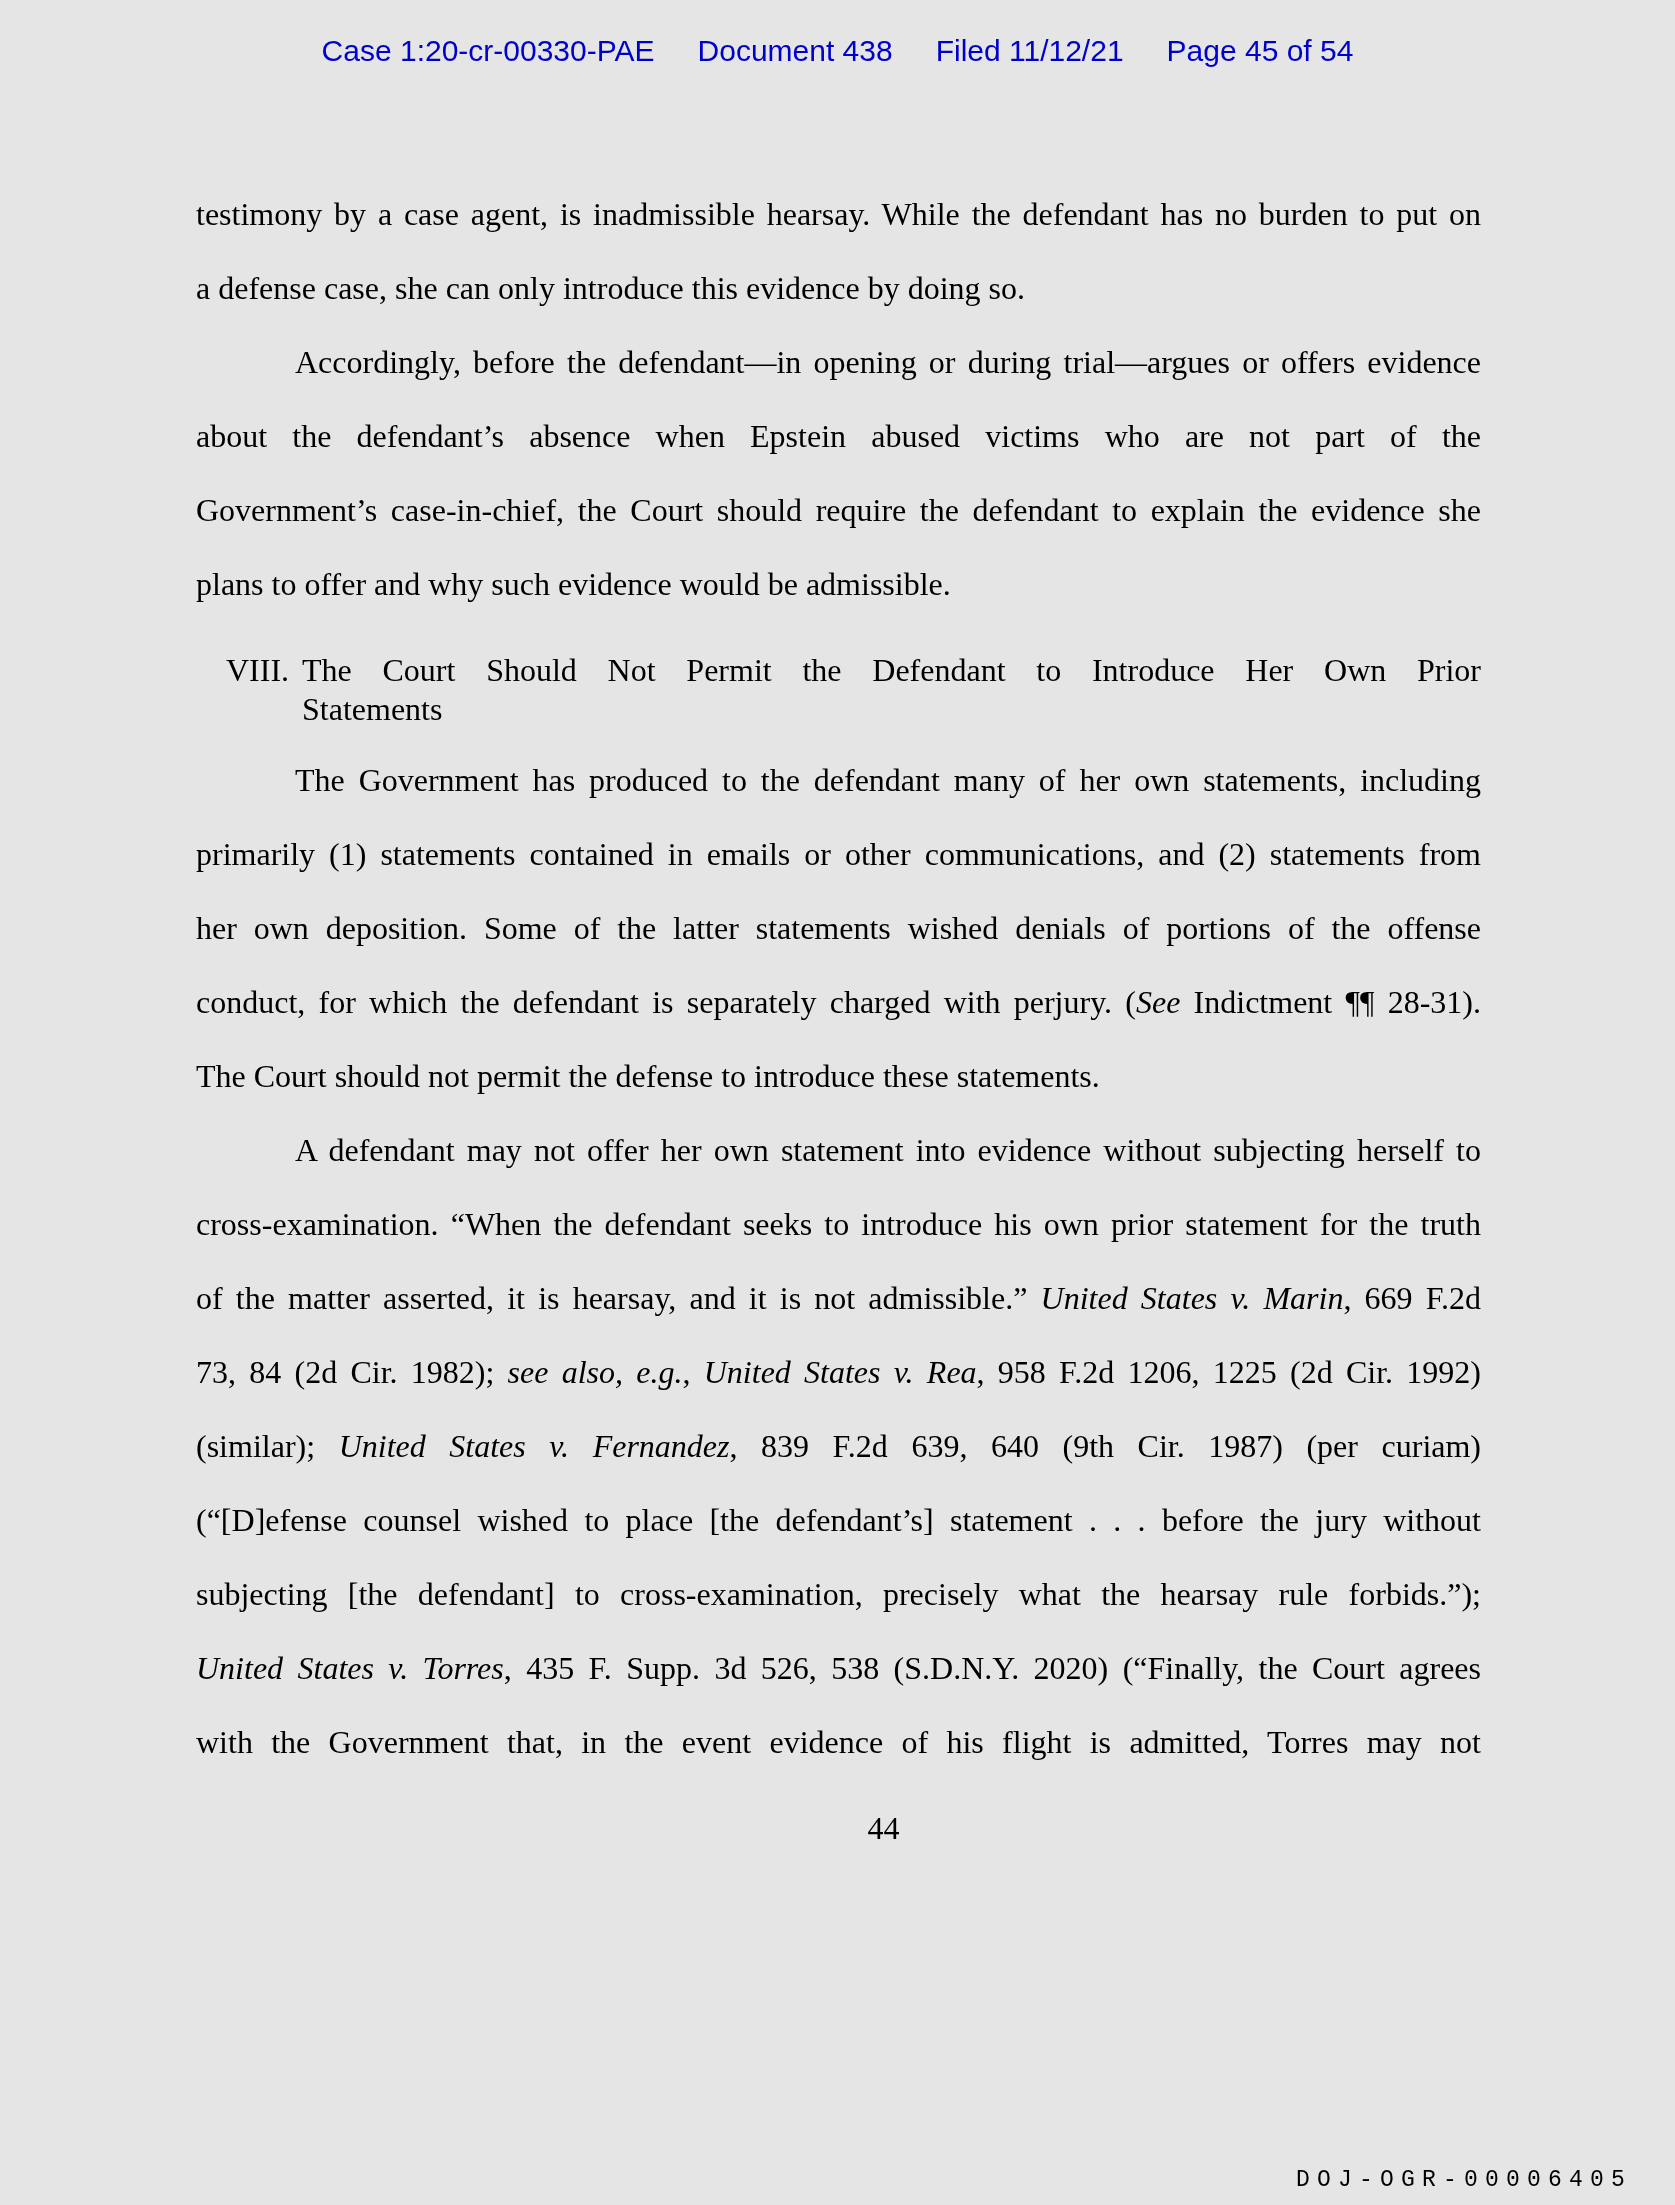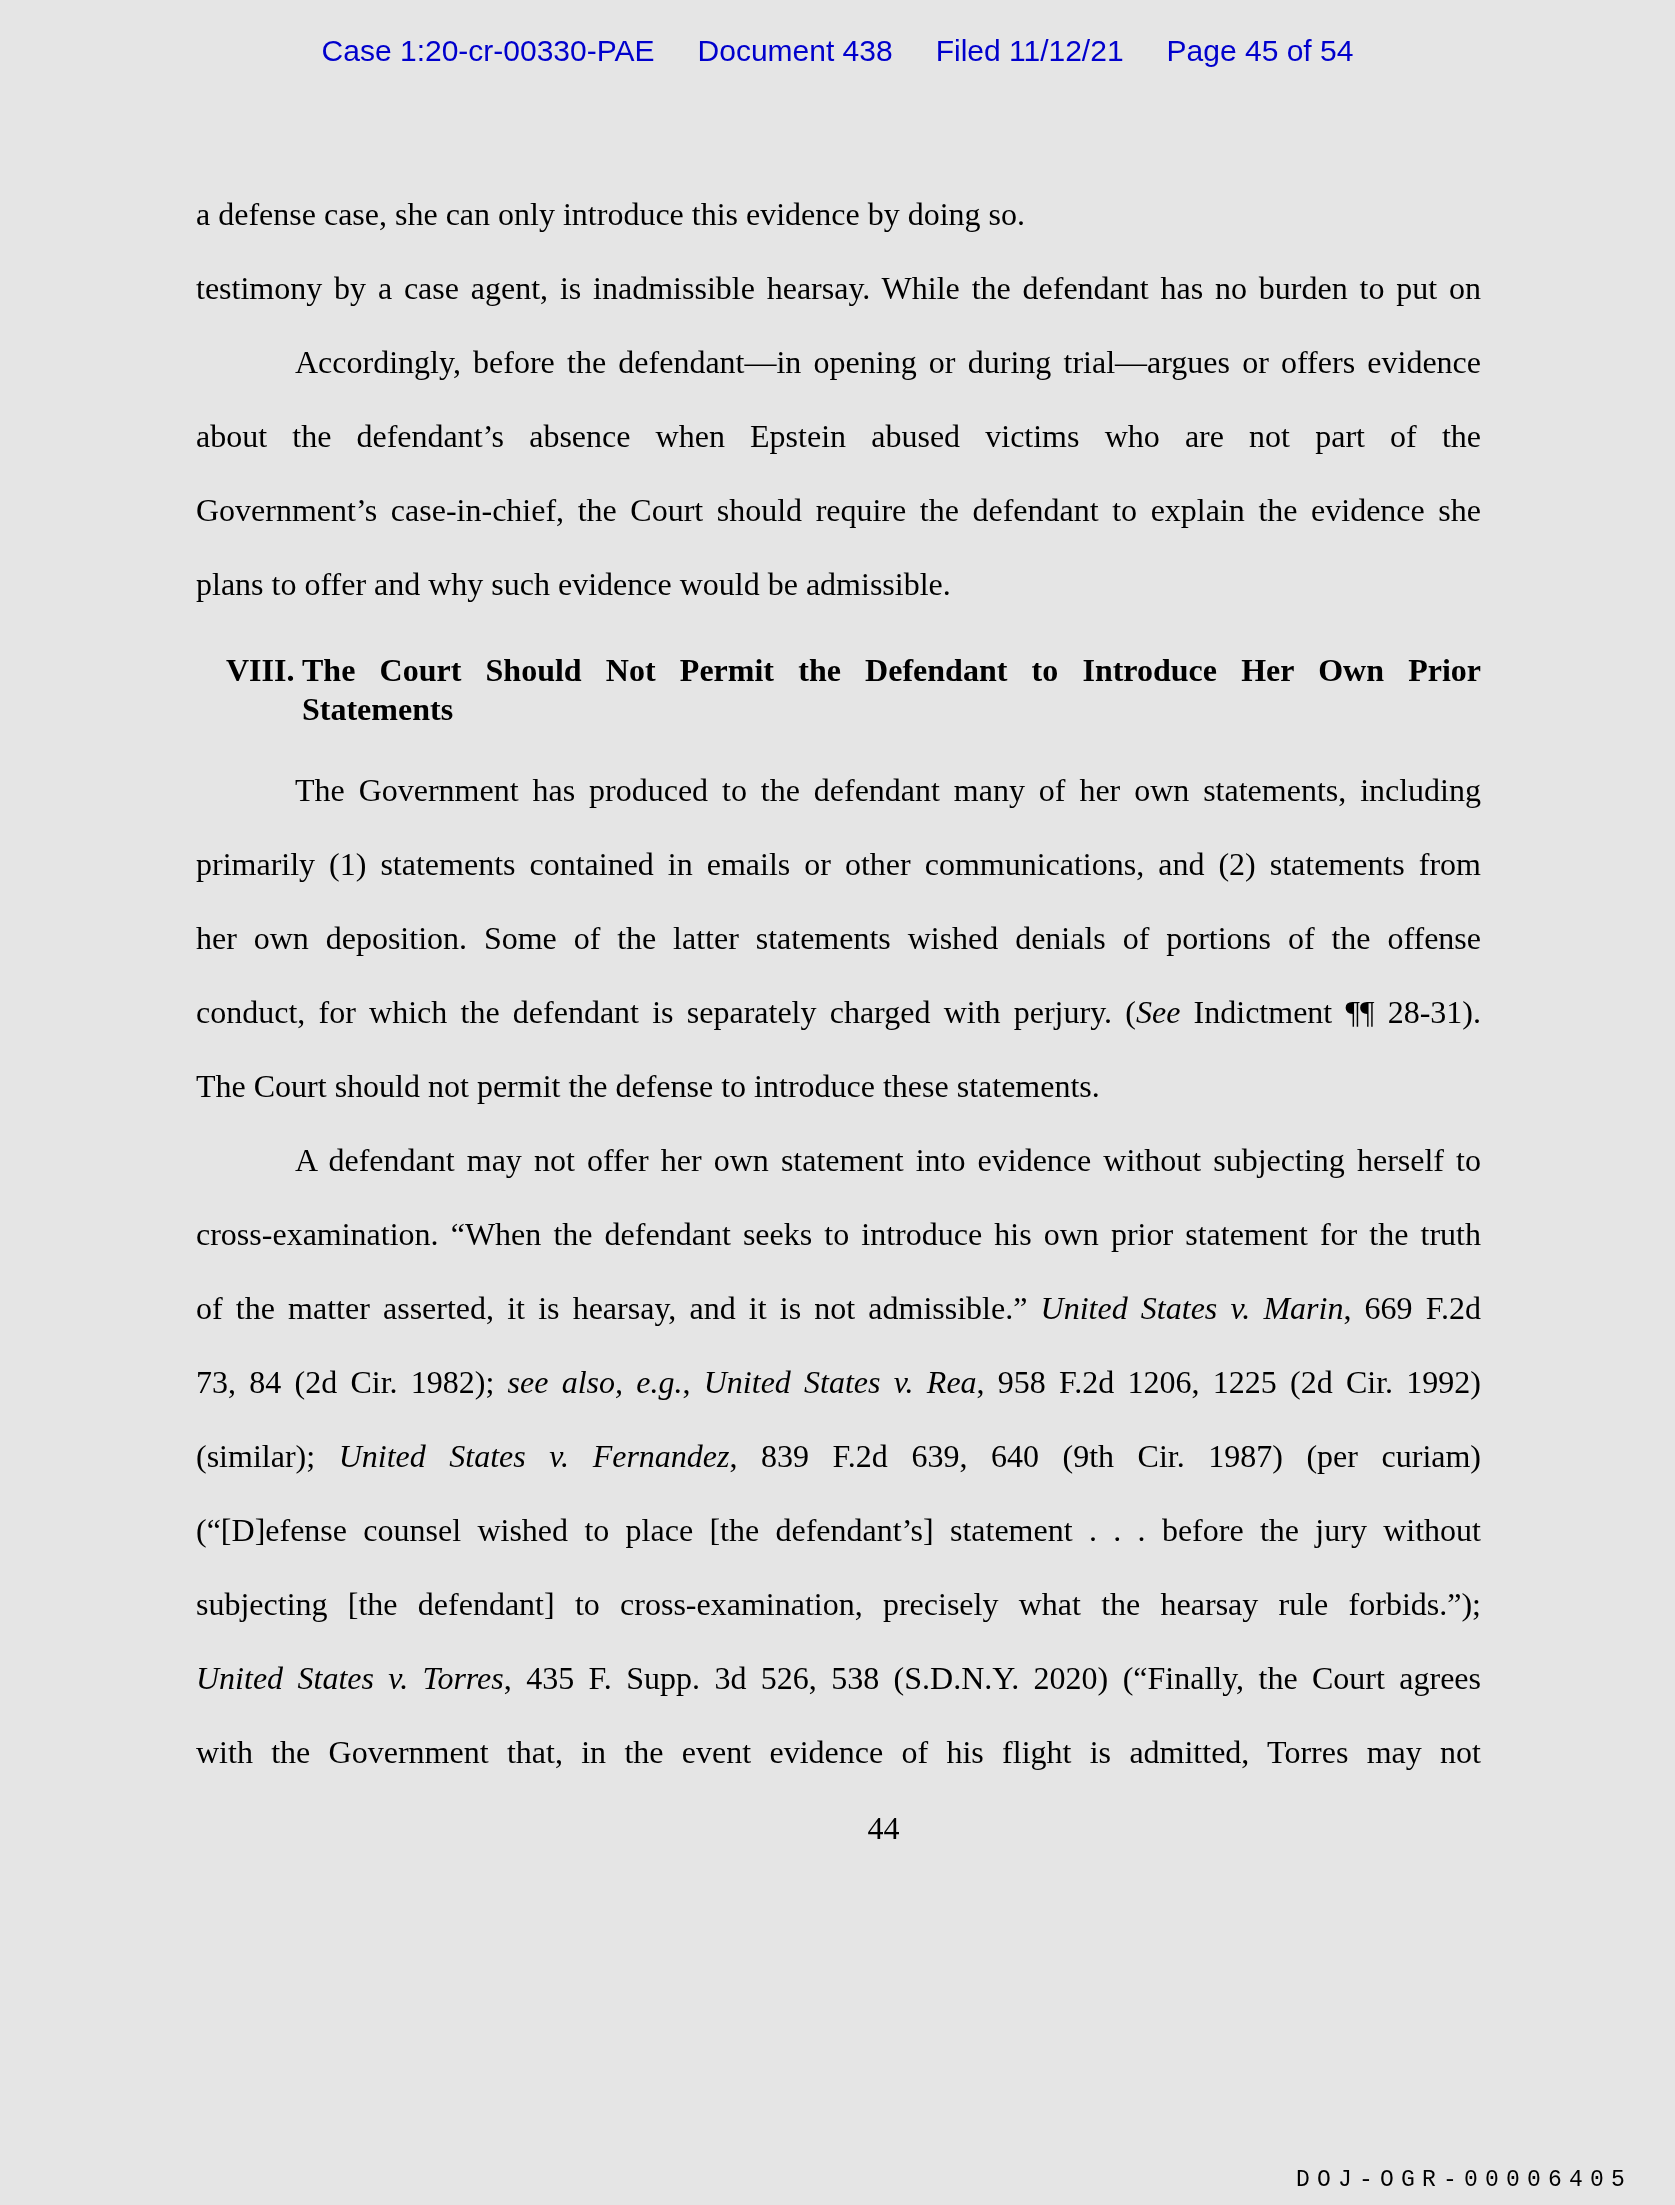--- a/index.html
+++ b/index.html
@@ -26,23 +26,23 @@
     font-size:32px;
   }
   .para { margin:0; }
   .line { line-height:74px; text-align:left; }
   .line.j { text-align:justify; text-align-last:justify; }
   .line.ind { text-indent:99px; }
   .it { font-style:italic; }
   .heading {
     position:relative;
     padding-left:106px;
-    font-weight:bold;
+    font-weight:normal;
     margin-top:30px;
-    margin-bottom:24px;
+    margin-bottom:14px;
   }
   .heading .line { line-height:39px; }
   .heading .marker {
     position:absolute; left:30px; top:0;
     line-height:39px;
   }
   
   #page-number {
     position:absolute; top:1810px; left:0; width:100%;
     text-align:center; font-size:32px; line-height:37px;margin-left:46px;
@@ -62,22 +62,22 @@
 
   <div id="court-header">
     <span>Case 1:20-cr-00330-PAE</span>
     <span>Document 438</span>
     <span>Filed 11/12/21</span>
     <span>Page 45 of 54</span>
   </div>
 
   <div id="doc-body">
       <div class="para">
+        <div class="line j"><span>testimony by a case agent, is inadmissible hearsay.  While the defendant has no burden to put on</span></div>
         <div class="line"><span>a defense case, she can only introduce this evidence by doing so.</span></div>
-        <div class="line j"><span>testimony by a case agent, is inadmissible hearsay.  While the defendant has no burden to put on</span></div>
       </div>
       <div class="para">
         <div class="line j ind"><span>Accordingly, before the defendant—in opening or during trial—argues or offers evidence</span></div>
         <div class="line j"><span>about the defendant’s absence when Epstein abused victims who are not part of the</span></div>
         <div class="line j"><span>Government’s case-in-chief, the Court should require the defendant to explain the evidence she</span></div>
         <div class="line"><span>plans to offer and why such evidence would be admissible.</span></div>
       </div>
       <div class="para heading">
         <span class="marker">VIII.</span>
         <div class="line j"><span>The Court Should Not Permit the Defendant to Introduce Her Own Prior</span></div>

